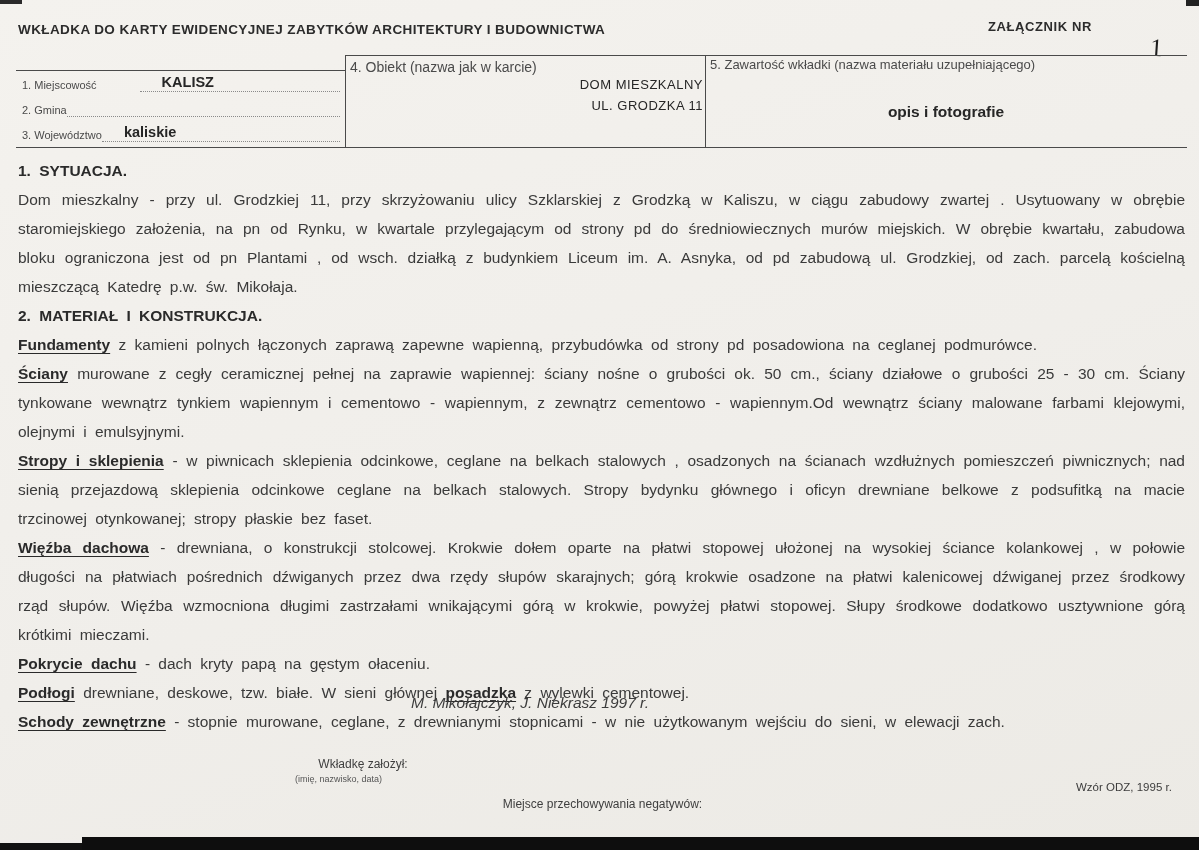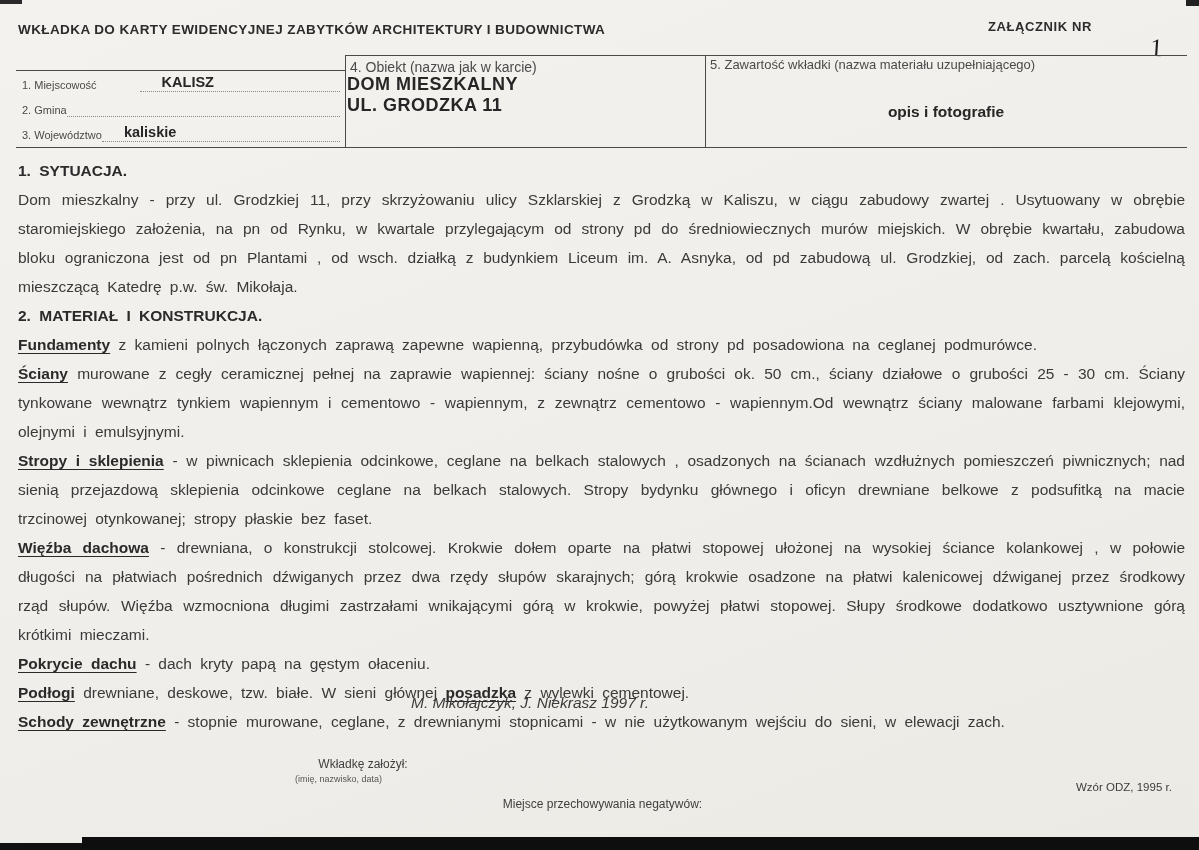--- a/index.html
+++ b/index.html
@@ -13,21 +13,21 @@
 
   .doc-title { position:absolute; left:18px; top:22px; font-size:13.5px; font-weight:bold; letter-spacing:0.4px; color:#2c2c2c; }
   .attachment { position:absolute; left:988px; top:19px; font-size:13px; font-weight:bold; letter-spacing:0.6px; color:#2c2c2c; }
   .attachment-no { position:absolute; left:1150px; top:34px; font-size:25px; color:#1d1d1d; transform:rotate(4deg); font-family:"Liberation Serif", serif; }
 
   .id-row { position:absolute; left:22px; width:318px; height:22px; display:flex; align-items:flex-end; }
   .id-label { font-size:11px; color:#4a4a4a; white-space:nowrap; padding-bottom:1px; }
   .id-value { flex:1; border-bottom:1.5px dotted #8a8a8a; font-weight:bold; font-size:14.5px; color:#262626; padding-left:22px; line-height:1.15; }
 
   .obj-header { position:absolute; left:350px; top:59px; font-size:14px; color:#4a4a4a; }
-  .obj-name { position:absolute; left:347px; top:74px; width:356px; text-align:left; font-weight:bold; font-size:18px; line-height:21px; color:#262626; letter-spacing:0.5px; }
+  .obj-name { position:absolute; left:347px; top:74px; width:356px; text-align:right; font-weight:normal; font-size:13px; line-height:21px; color:#262626; letter-spacing:0.5px; }
   .contents-header { position:absolute; left:710px; top:57px; font-size:13px; color:#4a4a4a; }
   .contents-value { position:absolute; left:705px; top:103px; width:482px; text-align:center; font-weight:bold; font-size:15.5px; color:#262626; }
 
   .body-text { position:absolute; left:18px; top:156px; width:1167px; font-size:15.5px; line-height:29px; text-align:justify; word-spacing:4px; color:#3a3a3a; }
   .body-text p { margin:0; }
   .b { font-weight:bold; color:#2a2a2a; }
   .u { text-decoration:underline; text-underline-offset:3px; }
 
   .signature { position:absolute; left:0; top:688px; width:1060px; text-align:center; font-style:italic; font-size:15.5px; line-height:29px; color:#3c3c3c; }
 

